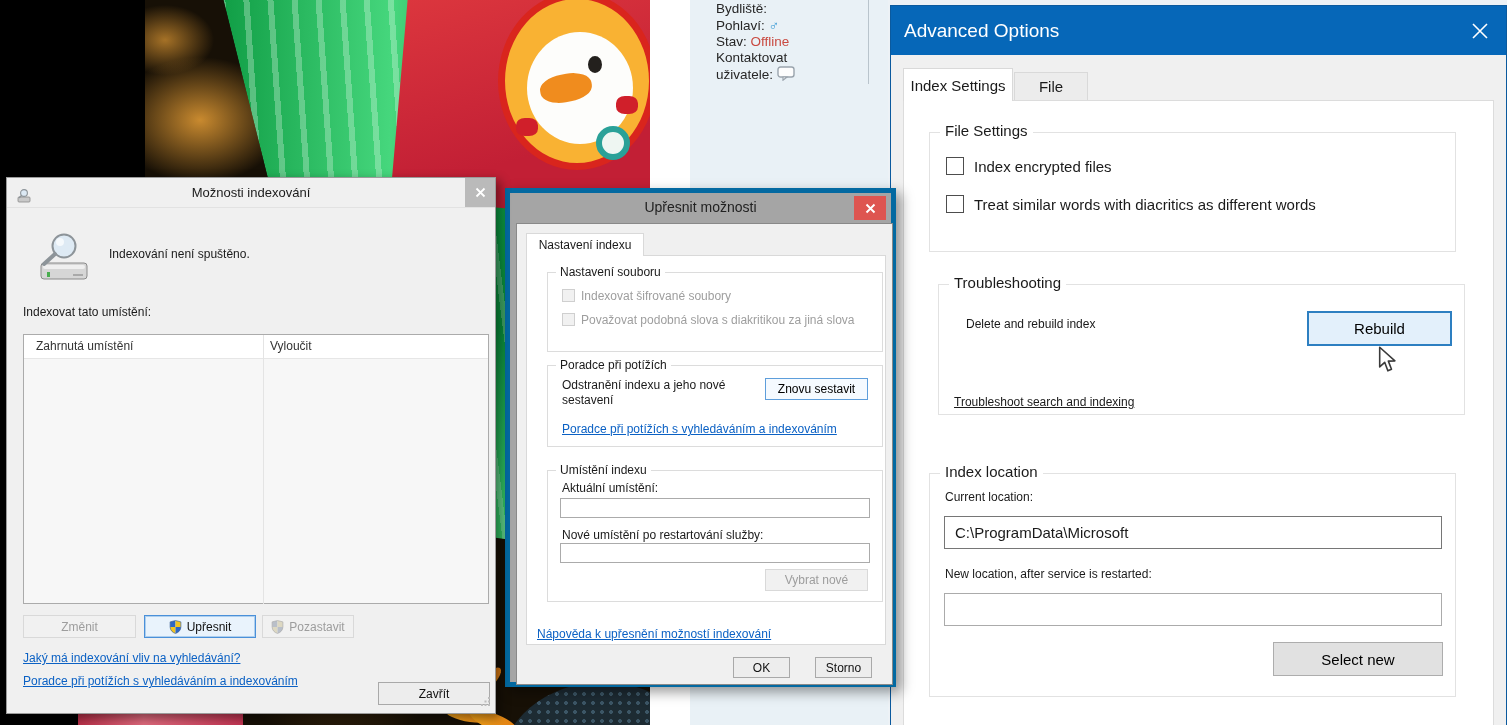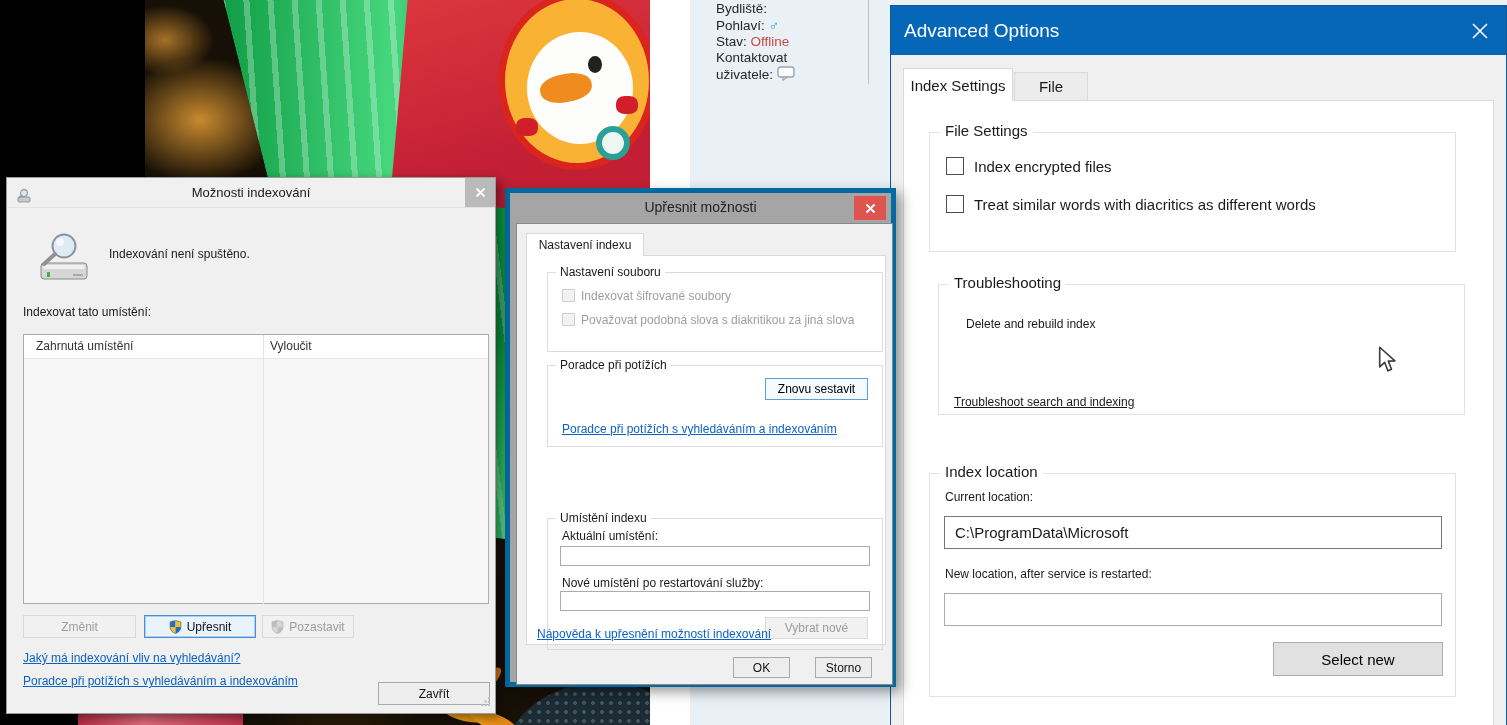--- a/index.html
+++ b/index.html
@@ -210,20 +210,21 @@
         <span class="adv-glabel">File Settings</span>
         <div class="cb18" style="left:16px; top:24px;"></div>
         <span class="adv-cblabel" style="top:25px;">Index encrypted files</span>
         <div class="cb18" style="left:16px; top:62px;"></div>
         <span class="adv-cblabel" style="top:63px;">Treat similar words with diacritics as different words</span>
       </div>
 
       <div class="adv-group" style="left:34px; top:183px; width:527px; height:131px;">
         <span class="adv-glabel">Troubleshooting</span>
         <span class="fs15" style="left:27px; top:32px;">Delete and rebuild index</span>
+        <button class="adv-rebuild">Rebuild</button>
         <span class="fs15 link" style="left:15px; top:110px;">Troubleshoot search and indexing</span>
       </div>
 
       <div class="adv-group" style="left:25px; top:372px; width:527px; height:224px;">
         <span class="adv-glabel">Index location</span>
         <span class="fs15" style="left:15px; top:16px;">Current location:</span>
         <input class="adv-fld" style="left: 14px; top: 42px; width: 498px; border: 1px solid rgb(118, 118, 118);" readonly="" value="C:\ProgramData\Microsoft">
         <span class="fs15" style="left:15px; top:93px;">New location, after service is restarted:</span>
         <input class="adv-fld" style="left: 14px; top: 119px; width: 498px; border: 1px solid rgb(171, 171, 171);" value="">
         <button class="adv-selectnew">Select new</button>
@@ -341,25 +342,29 @@
         <div class="group" style="left:20px; top:16px; width:336px; height:80px;">
           <span class="glabel">Nastavení souboru</span>
           <div class="cb13 disabled" style="left:14px; top:16px;"></div>
           <span class="cb-lbl-dis" style="top:16px;">Indexovat šifrované soubory</span>
           <div class="cb13 disabled" style="left:14px; top:40px;"></div>
           <span class="cb-lbl-dis" style="top:40px;">Považovat podobná slova s diakritikou za jiná slova</span>
         </div>
 
         <div class="group" style="left:20px; top:109px; width:336px; height:82px;">
           <span class="glabel">Poradce při potížích</span>
+          <div class="upr-text">
+            <div>Odstranění indexu a jeho nové</div>
+            <div>sestavení</div>
+          </div>
           <button class="upr-rebuild">Znovu sestavit</button>
           <span class="link upr-glink">Poradce při potížích s vyhledáváním a indexováním</span>
         </div>
 
-        <div class="group" style="left:20px; top:214px; width:336px; height:132px;margin-top:48px;">
+        <div class="group" style="left:20px; top:214px; width:336px; height:132px;">
           <span class="glabel">Umístění indexu</span>
           <span style="position:absolute; left:14px; top:10px; font-size:12px; color:#1a1a1a;">Aktuální umístění:</span>
           <input class="fld" style="left: 12px; top: 27px; width: 310px;" value="">
           <span style="position:absolute; left:14px; top:57px; font-size:12px; color:#1a1a1a;">Nové umístění po restartování služby:</span>
           <input class="fld" style="left: 12px; top: 72px; width: 310px;" value="">
           <button class="btn disabled" style="position:absolute; left:217px; top:98px; width:103px; height:22px;">Vybrat nové</button>
         </div>
 
         <span class="link upr-help">Nápověda k upřesnění možností indexování</span>
       </div>

